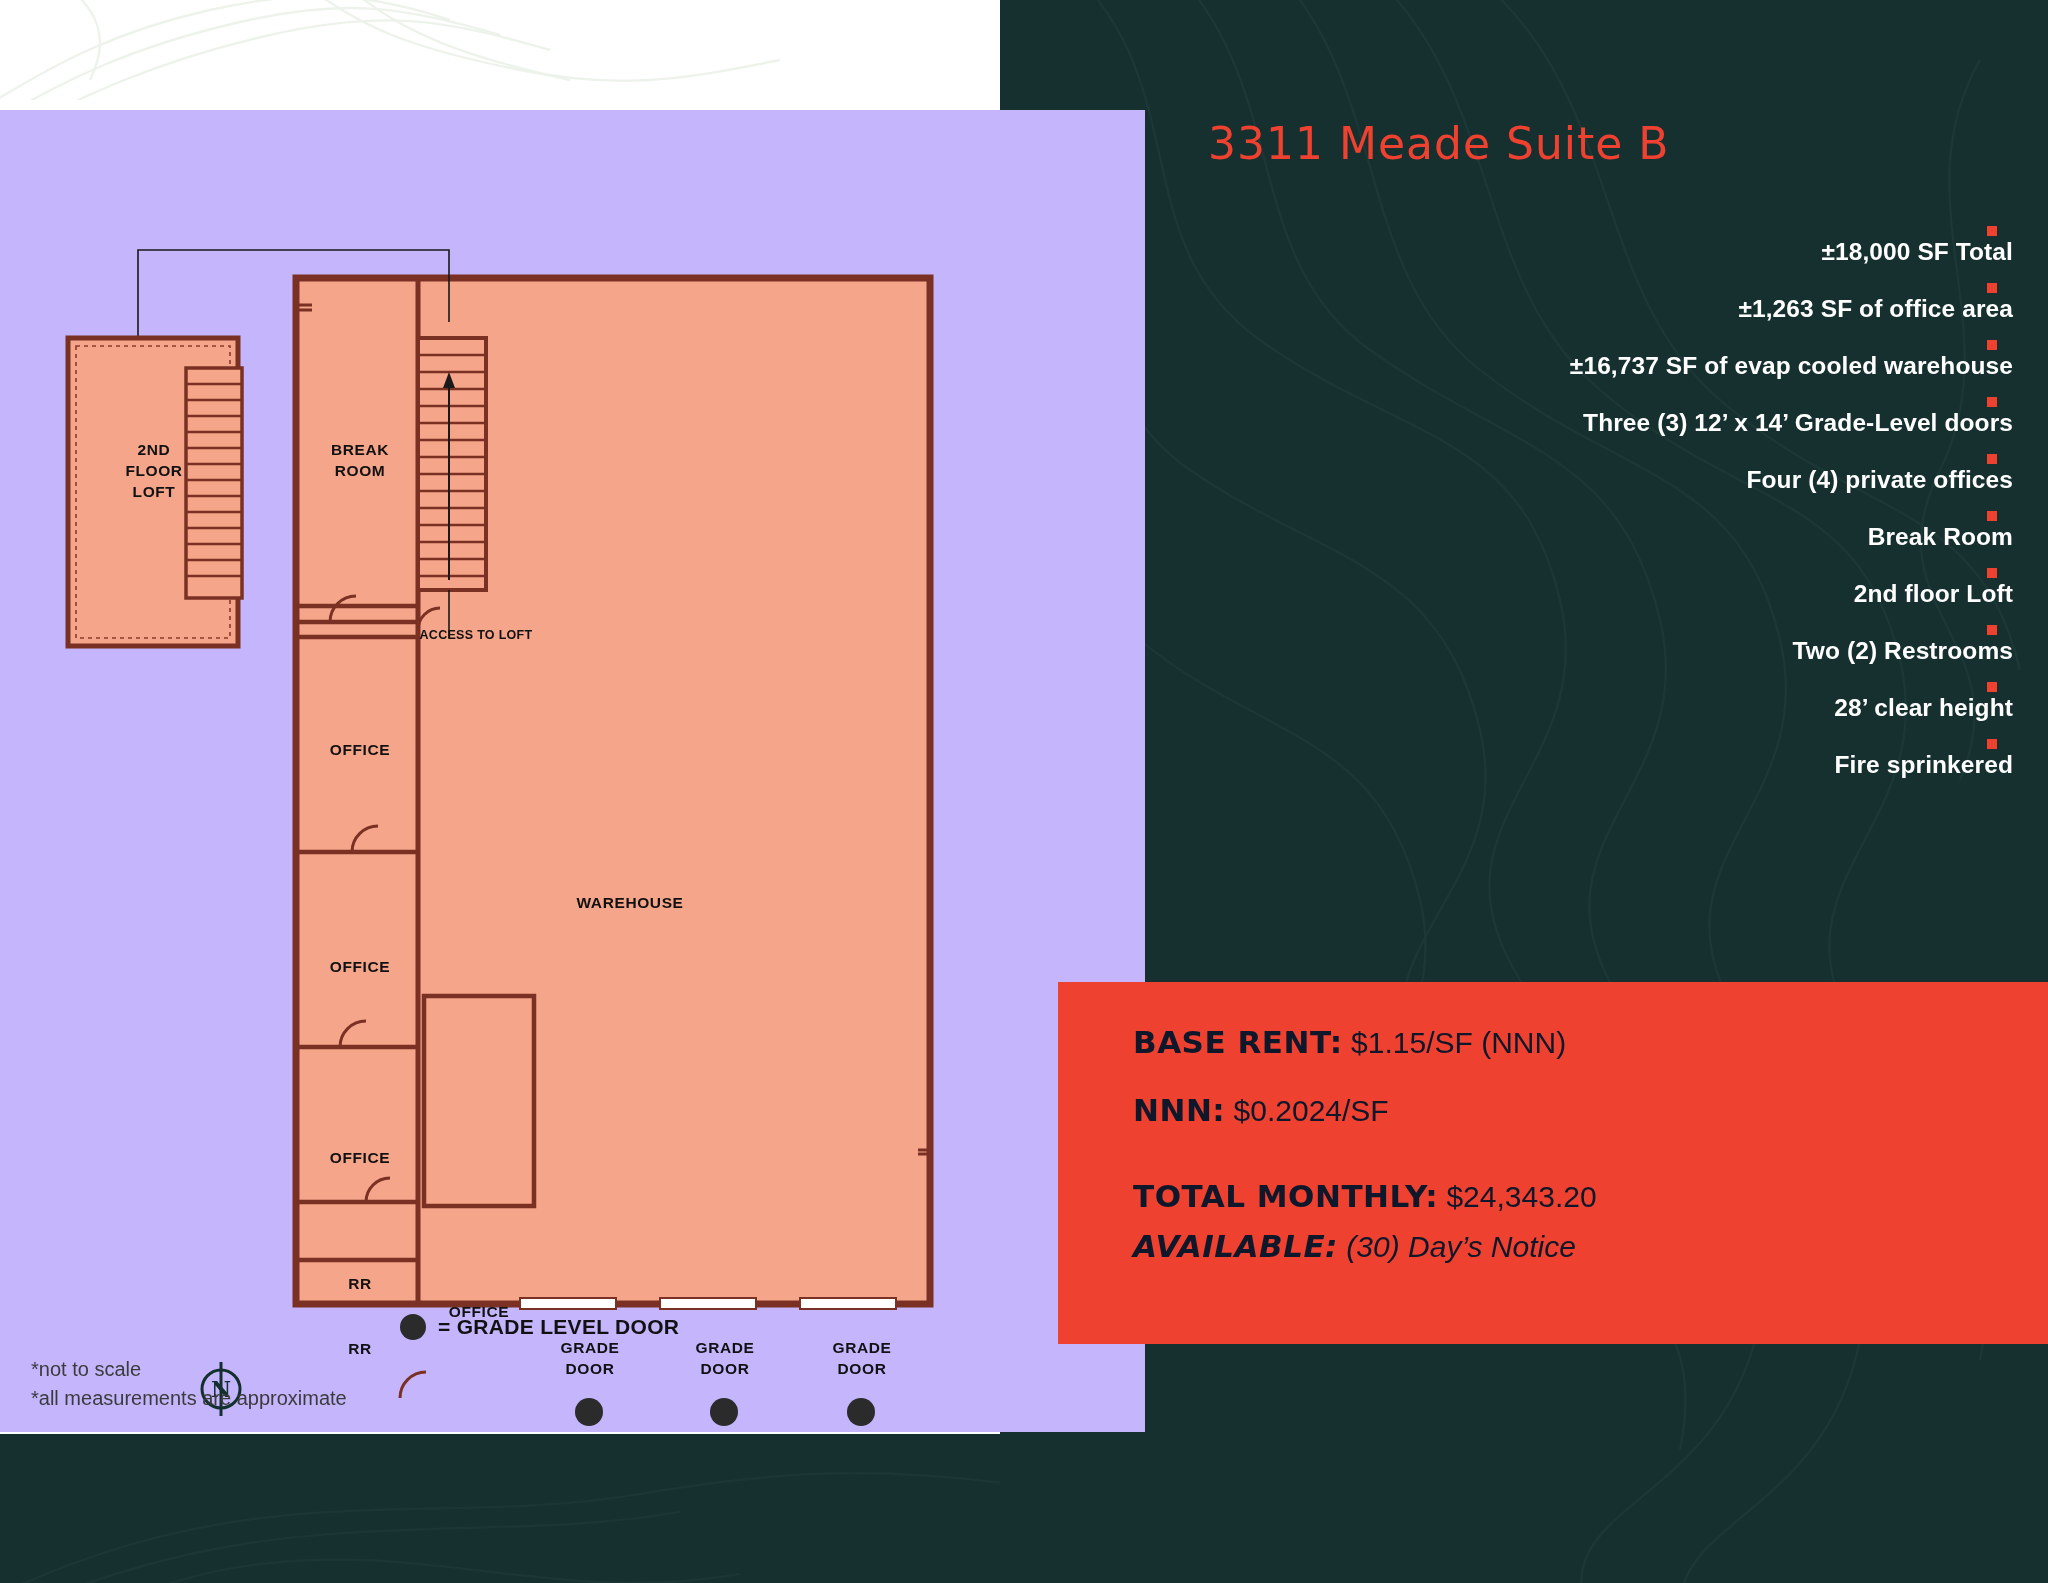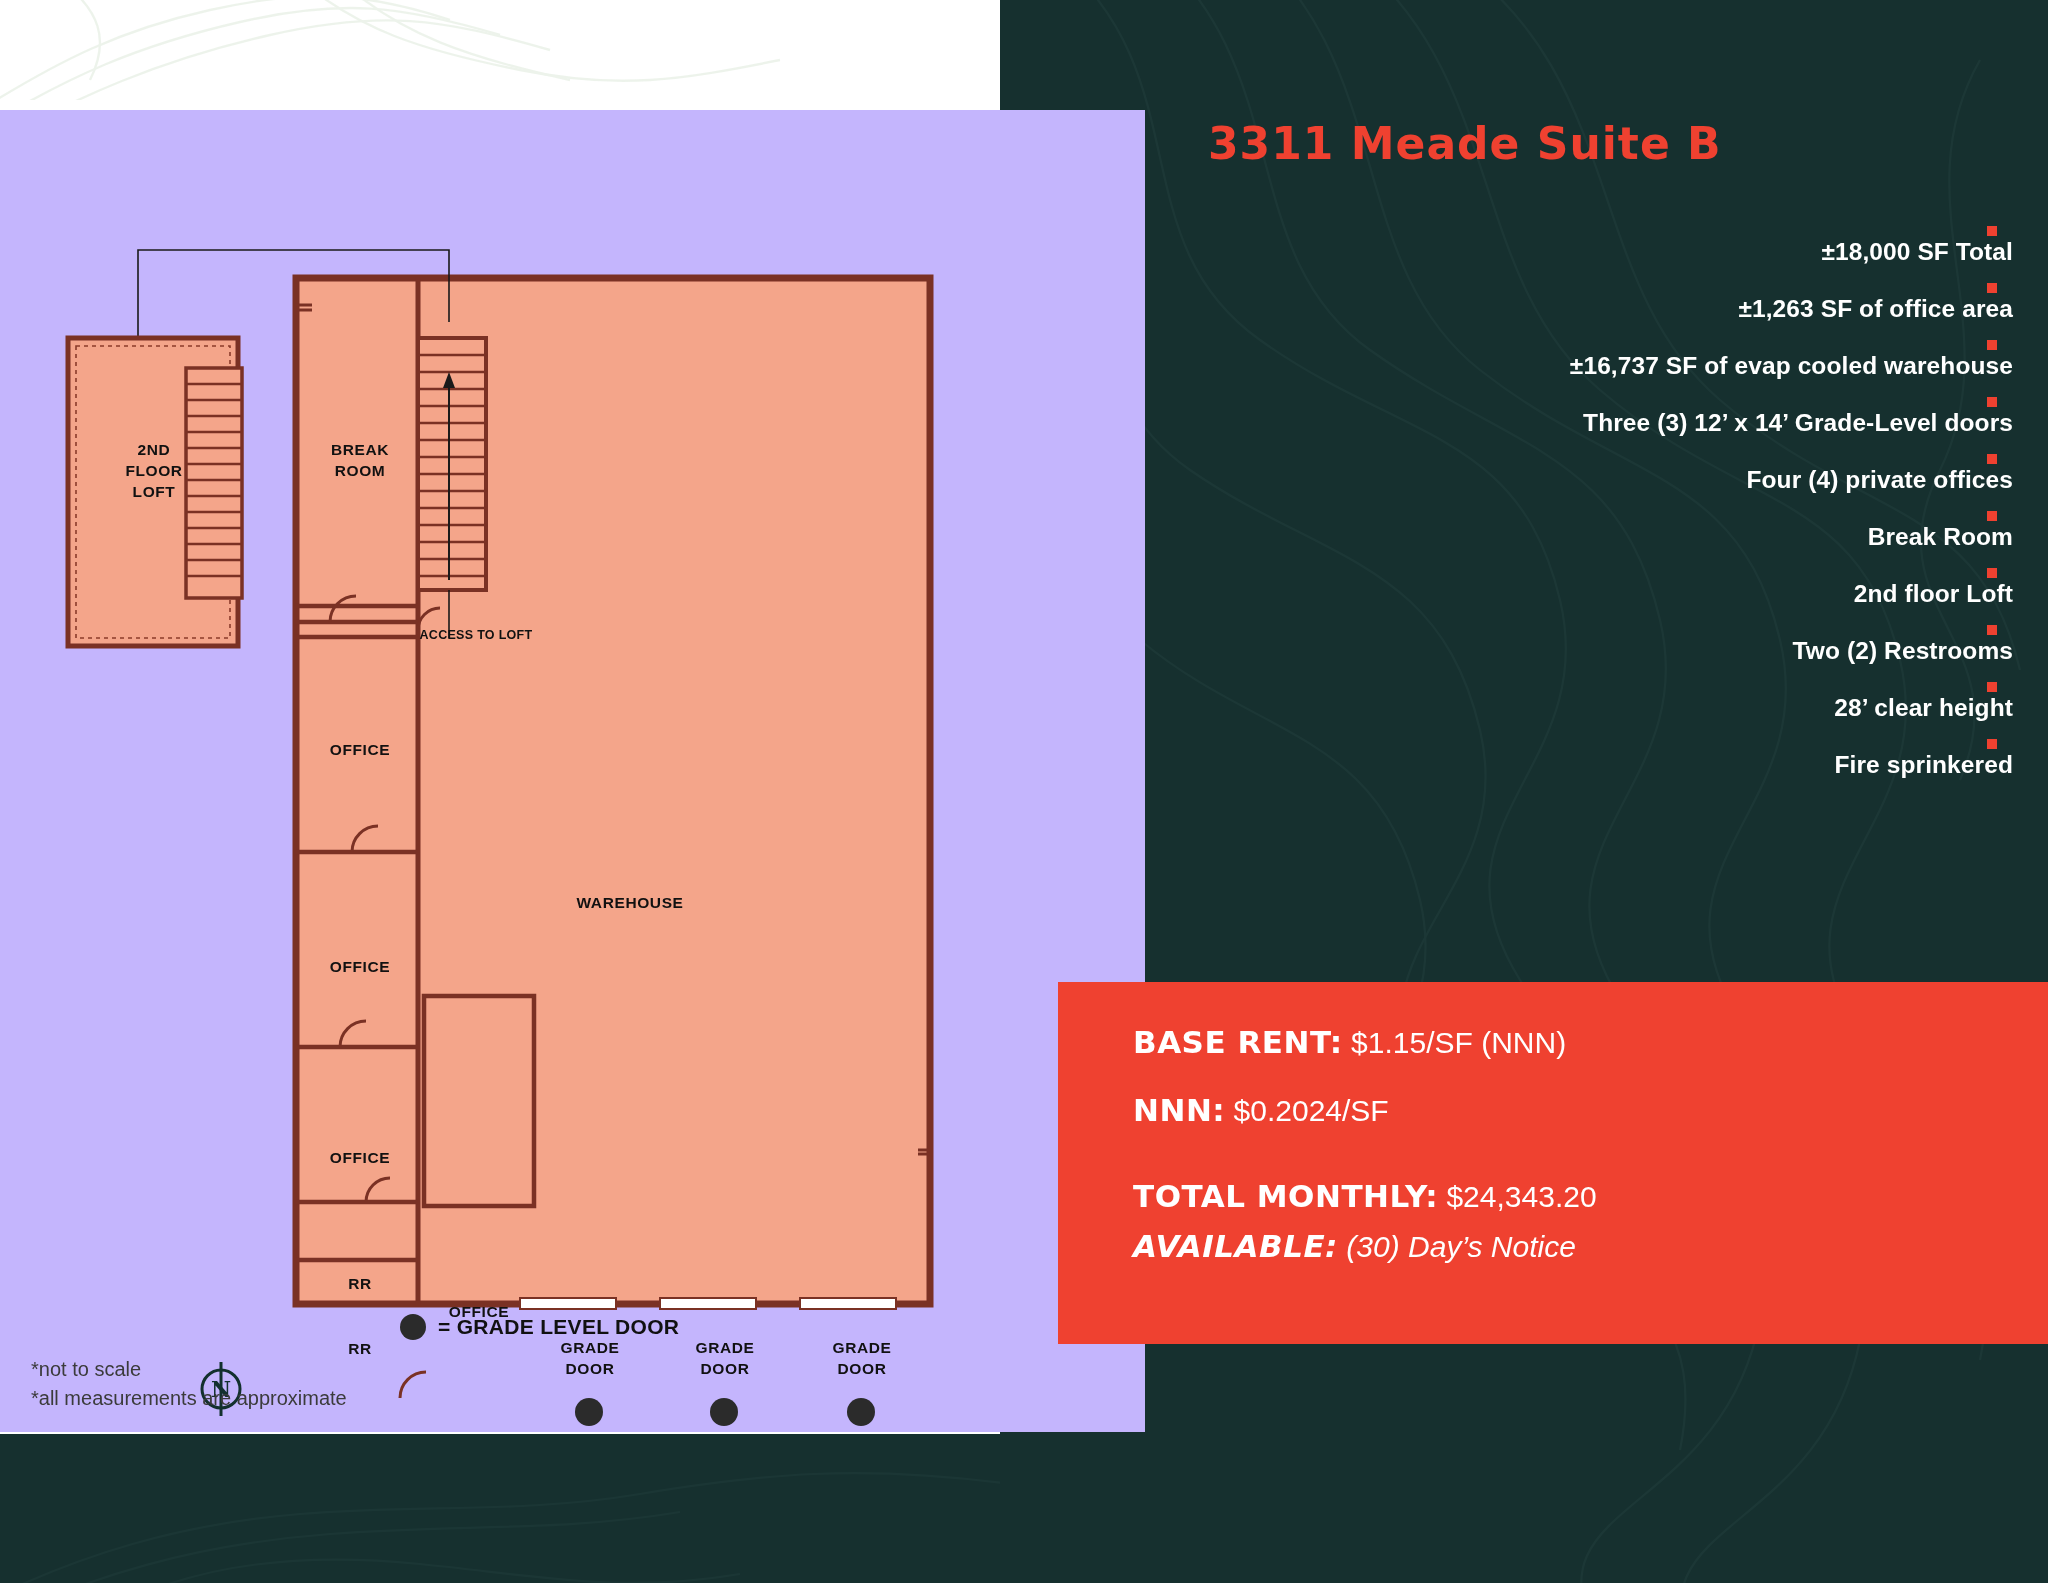--- a/index.html
+++ b/index.html
@@ -73,21 +73,21 @@
 
   
   .listing-title {
     position: absolute;
     left: 1208px;
     top: 118px;
     width: 800px;
     color: #ef4130;
     font-size: 44px;
     letter-spacing: 1px;
-    font-weight: bold;
+    font-weight: normal;
     font-family: "DejaVu Sans", sans-serif;
   }
 
   .features {
     position: absolute;
     left: 1203px;
     top: 228px;
     width: 810px;
   }
   .feature {
@@ -117,21 +117,21 @@
     position: absolute;
     left: 1058px;
     top: 982px;
     width: 990px;
     height: 362px;
     background: #ef4130;
   }
   .rent-row {
     position: absolute;
     left: 75px;
-    color: #ffffff;
+    color: #0f172a;
     font-size: 30px;
     white-space: nowrap;
   }
   .rent-row .lbl {
     font-family: "DejaVu Sans", sans-serif;
     font-weight: bold;
     font-size: 31px;
     letter-spacing: 0.5px;
   }
   .rent-row .val {

